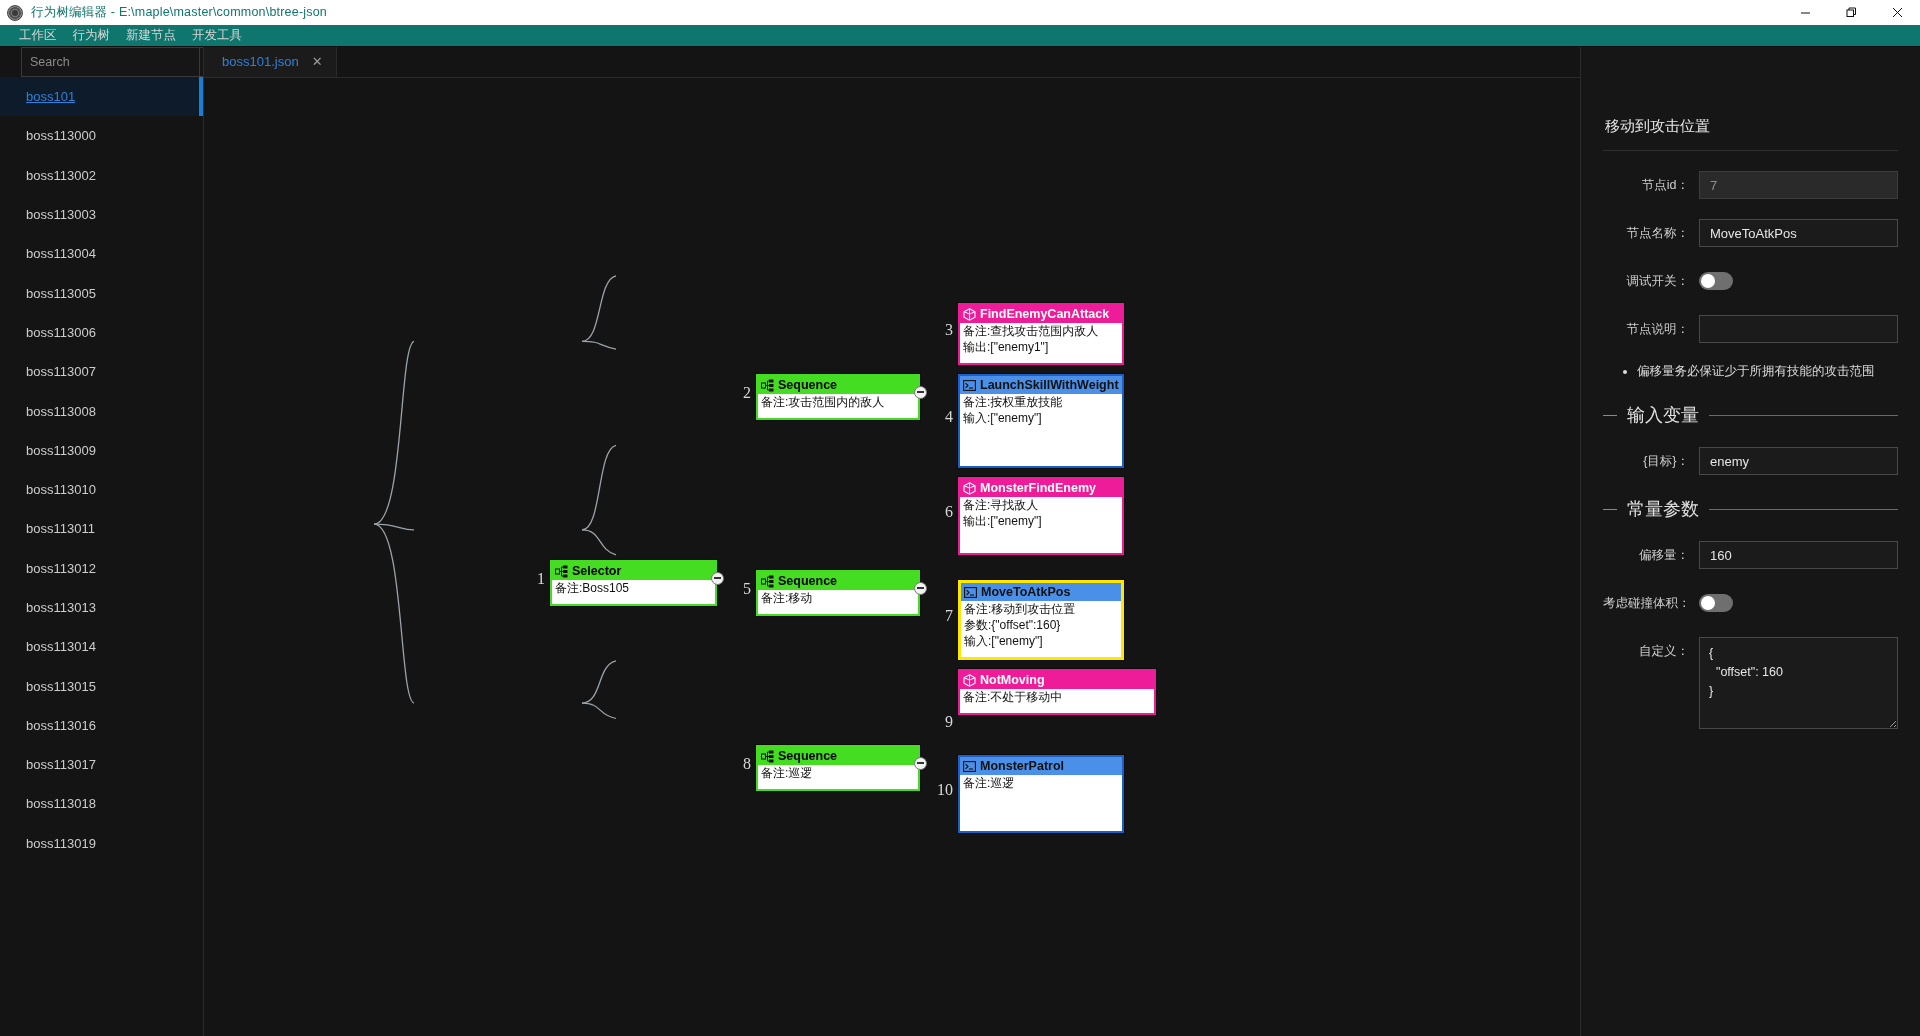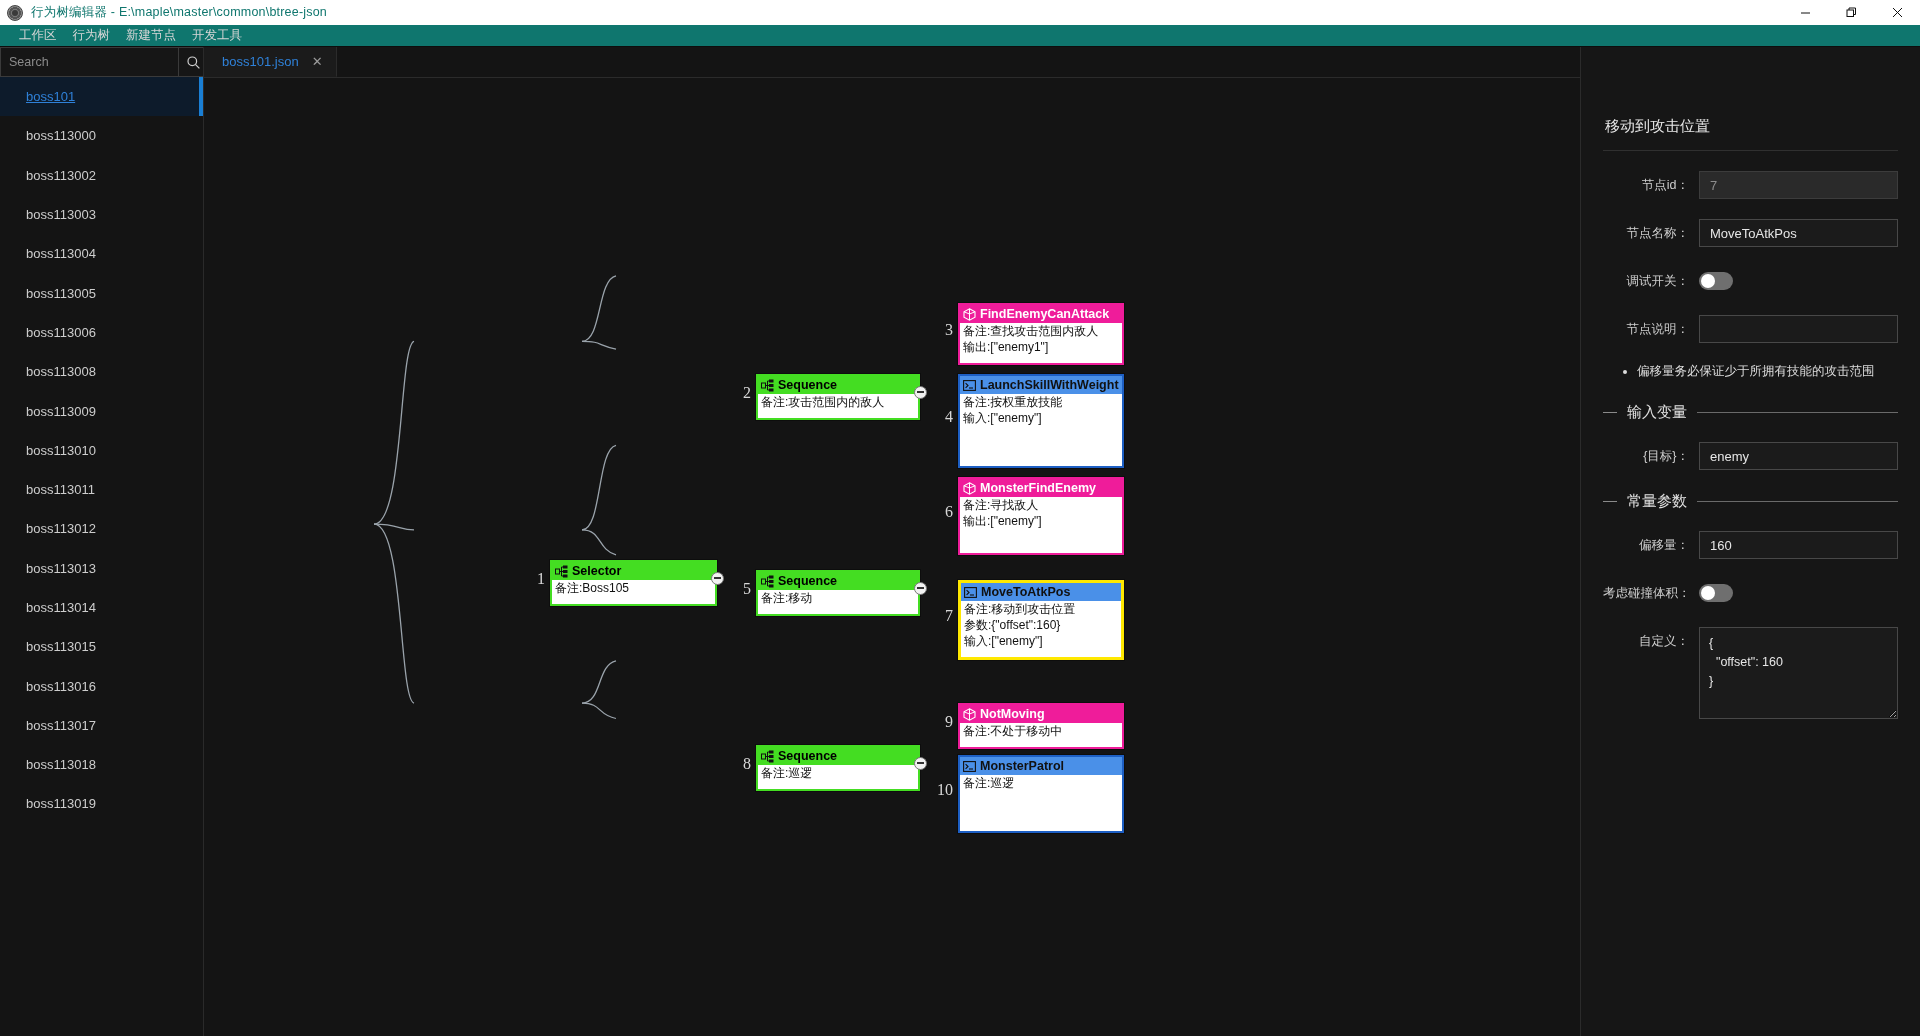--- a/index.html
+++ b/index.html
@@ -49,21 +49,21 @@
 
   
   .app { display: flex; height: calc(1036px - 25px - 22px); }
 
   
   .sidebar {
     width: 204px; flex: 0 0 204px; background: #141414;
     border-right: 1px solid #2a2a2a; display: flex; flex-direction: column;
     overflow: hidden;
   }
-  .searchrow { display: flex; height: 30px; flex: 0 0 30px; }
+  .searchrow { display: flex; height: 30px; flex: 0 0 30px; margin-left: 21px; }
   .searchbox {
     flex: 1 1 auto; background: #161616; border: 1px solid #3a3a3a; border-right: none;
     color: #cfcfcf; font-size: 12.5px; padding: 0 8px; outline: none;
     font-family: inherit;
   }
   .searchbox::placeholder { color: #8b8b8b; }
   .searchbtn {
     width: 31px; flex: 0 0 31px; background: #161616; border: 1px solid #3a3a3a;
     display: flex; align-items: center; justify-content: center;
   }
@@ -164,21 +164,21 @@
     position: absolute; left: 2px; top: 2px; width: 14px; height: 14px;
     border-radius: 50%; background: #fff;
   }
   .note-list { margin: 18px 0 0 0; padding-left: 34px; }
   .note-list li { color: #dcdcdc; font-size: 12.5px; line-height: 20px; }
   .section {
     display: flex; align-items: center; gap: 10px; margin-top: 22px;
     color: #e2e2e2;
   }
   .section .dash { width: 14px; height: 1px; background: #8a8a8a; flex: 0 0 14px; }
-  .section .stitle { font-size: 15px; white-space: nowrap; }
+  .section .stitle { font-size: 18px; white-space: nowrap; }
   .section .sline { flex: 1 1 auto; height: 1px; background: #6a6a6a; }
 </style>
 </head>
 <body>
 
 <div class="titlebar">
   <div class="tb-icon"></div>
   <div class="tb-title">行为树编辑器 - E:\maple\master\common\btree-json</div>
   <div class="winbtns">
     <div class="winbtn">
@@ -236,20 +236,23 @@
         <div class="fileitem">
           <span>boss113004</span>
         </div>
         <div class="fileitem">
           <span>boss113005</span>
         </div>
         <div class="fileitem">
           <span>boss113006</span>
         </div>
         <div class="fileitem">
+          <span>boss113007</span>
+        </div>
+        <div class="fileitem">
           <span>boss113008</span>
         </div>
         <div class="fileitem">
           <span>boss113009</span>
         </div>
         <div class="fileitem">
           <span>boss113010</span>
         </div>
         <div class="fileitem">
           <span>boss113011</span>
@@ -437,21 +440,21 @@
                 <path d="M4.5 6.5 H6.5 M6.5 2 V11 M6.5 2 H8 M6.5 6.5 H8 M6.5 11 H8" stroke="#111" stroke-width="1" fill="none"></path>
               </svg>
               <span>Sequence</span>
             </div>
             <div class="nbody">
               <div class="nline">备注:巡逻</div>
             </div>
           </div>
           <div class="ndx" style="left: 539px; top: 633.5px;">8</div>
           <div class="collapse" style="left: 710px; top: 634.5px;"></div>
-          <div class="node pink" style="left: 754px; top: 581px; width: 166px;">
+          <div class="node pink" style="left: 754px; top: 547px; width: 198px;">
             <div class="nhead">
               <svg class="nicon" viewBox="0 0 13 13">
                 <polygon points="6.5,0.8 12,3.8 12,9.2 6.5,12.2 1,9.2 1,3.8" fill="none" stroke="#fff" stroke-width="1.1"></polygon>
                 <path d="M6.5 0.8 L6.5 6 L1 3.8 M6.5 6 L12 3.8 M6.5 6 L6.5 12.2" stroke="#fff" stroke-width="1" fill="none"></path>
               </svg>
               <span>NotMoving</span>
             </div>
             <div class="nbody">
               <div class="nline">备注:不处于移动中</div>
             </div>

